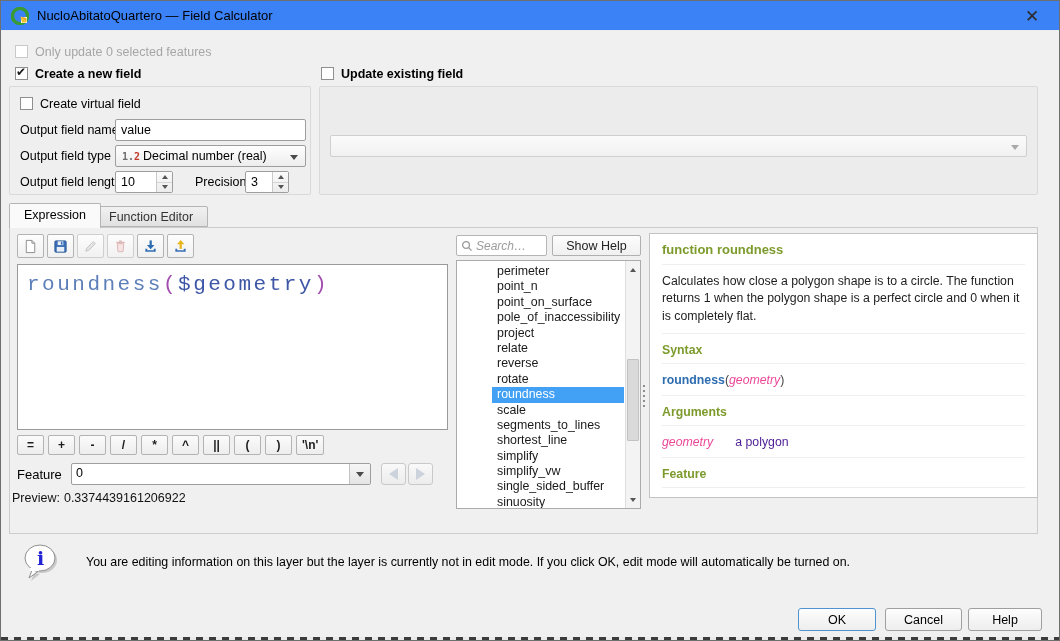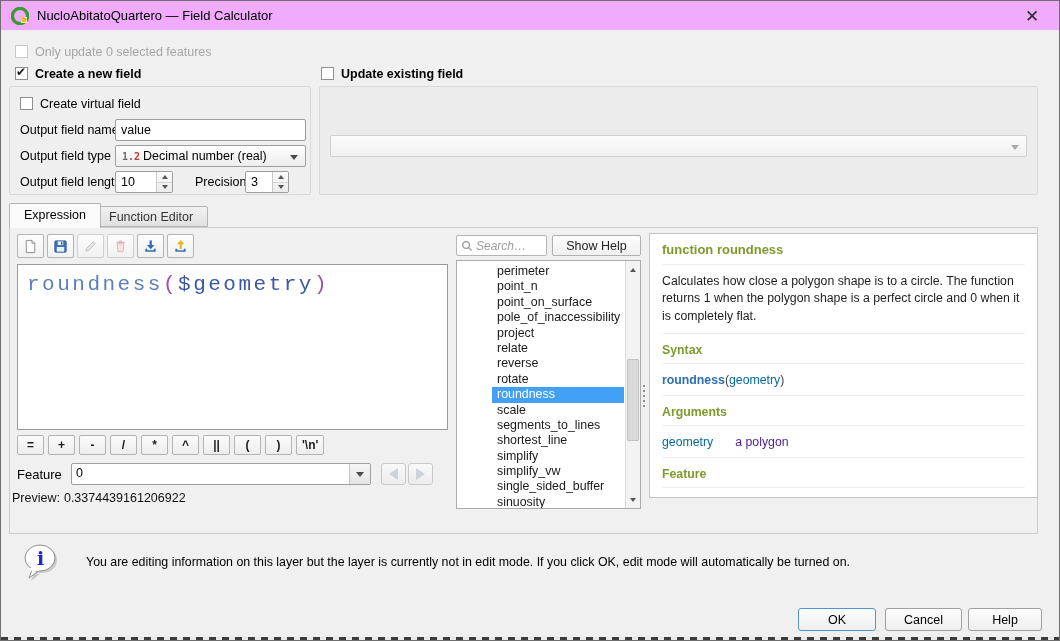--- a/index.html
+++ b/index.html
@@ -9,21 +9,21 @@
     position:relative; width:1060px; height:641px;
     background:#f0f0f0; border:1px solid #6f6f6f; overflow:hidden;
   }
   .ants {
     position:absolute; left:0; right:0; bottom:0; height:3px;
     background:repeating-linear-gradient(90deg,#3c3c3c 0 7px,#e9e9e9 7px 13px);
   }
   
   .titlebar {
     position:absolute; left:0; top:0; width:100%; height:30px;
-    background:#f0abfc; border-bottom:1px solid #ececec;
+    background:#3b82f6; border-bottom:1px solid #ececec;
     display:flex; align-items:center; padding-left:10px;
   }
   .titlebar .title { font-size:13px; margin-left:8px; }
   .close-btn {
     position:absolute; right:14px; top:2px; font-size:17px; color:#2b2b2b;
     width:26px; height:26px; display:flex; align-items:center; justify-content:center;
     cursor:default;
   }
   
   .cb {
@@ -150,21 +150,21 @@
   .helppanel {
     position:absolute; left:648px; top:232px; width:389px; height:265px;
     background:#fff; border:1px solid #c3c3c3; z-index:4; padding:8px 12px; overflow:hidden;
   }
   .h-title { font-size:13px; font-weight:bold; color:#7d9b2d; padding-bottom:7px; border-bottom:1px solid #efefef; }
   .h-desc { font-size:12.3px; color:#1e1e1e; line-height:1.42; margin-top:8px; padding-bottom:8px; border-bottom:1px solid #efefef; }
   .h-sec { font-size:12.3px; font-weight:bold; color:#7d9b2d; margin-top:9px; padding-bottom:6px; border-bottom:1px solid #efefef; }
   .h-syntax { font-size:12.3px; margin-top:9px; padding-bottom:8px; border-bottom:1px solid #efefef; }
   .h-syntax .fn { color:#2d6db0; font-weight:bold; }
   .h-syntax .pr { color:#444; }
-  .h-arg-red { color:#0369a1; }
+  .h-arg-red { color:#ec4899; font-style:italic; }
   .h-args { font-size:12.3px; margin-top:9px; padding-bottom:8px; border-bottom:1px solid #efefef; }
   .h-args .adesc { margin-left:22px; color:#4c1d95; }
   .h-examples { margin:8px 0 0 28px; }
   .h-examples li { font-family:"DejaVu Sans Mono",monospace; font-size:11.2px; color:#333; line-height:1.45; margin-bottom:3px; white-space:pre-wrap; }
   
   .msg { position:absolute; left:85px; top:554px; font-size:12.4px; color:#000; white-space:nowrap; }
   .infoicon { position:absolute; left:20px; top:541px; }
   .dlgbtn {
     position:absolute; top:607px; height:23px; border:1px solid #9f9f9f; border-radius:3px;
     background:linear-gradient(#fdfdfd,#eeeeee); font-size:12.5px; color:#000;

